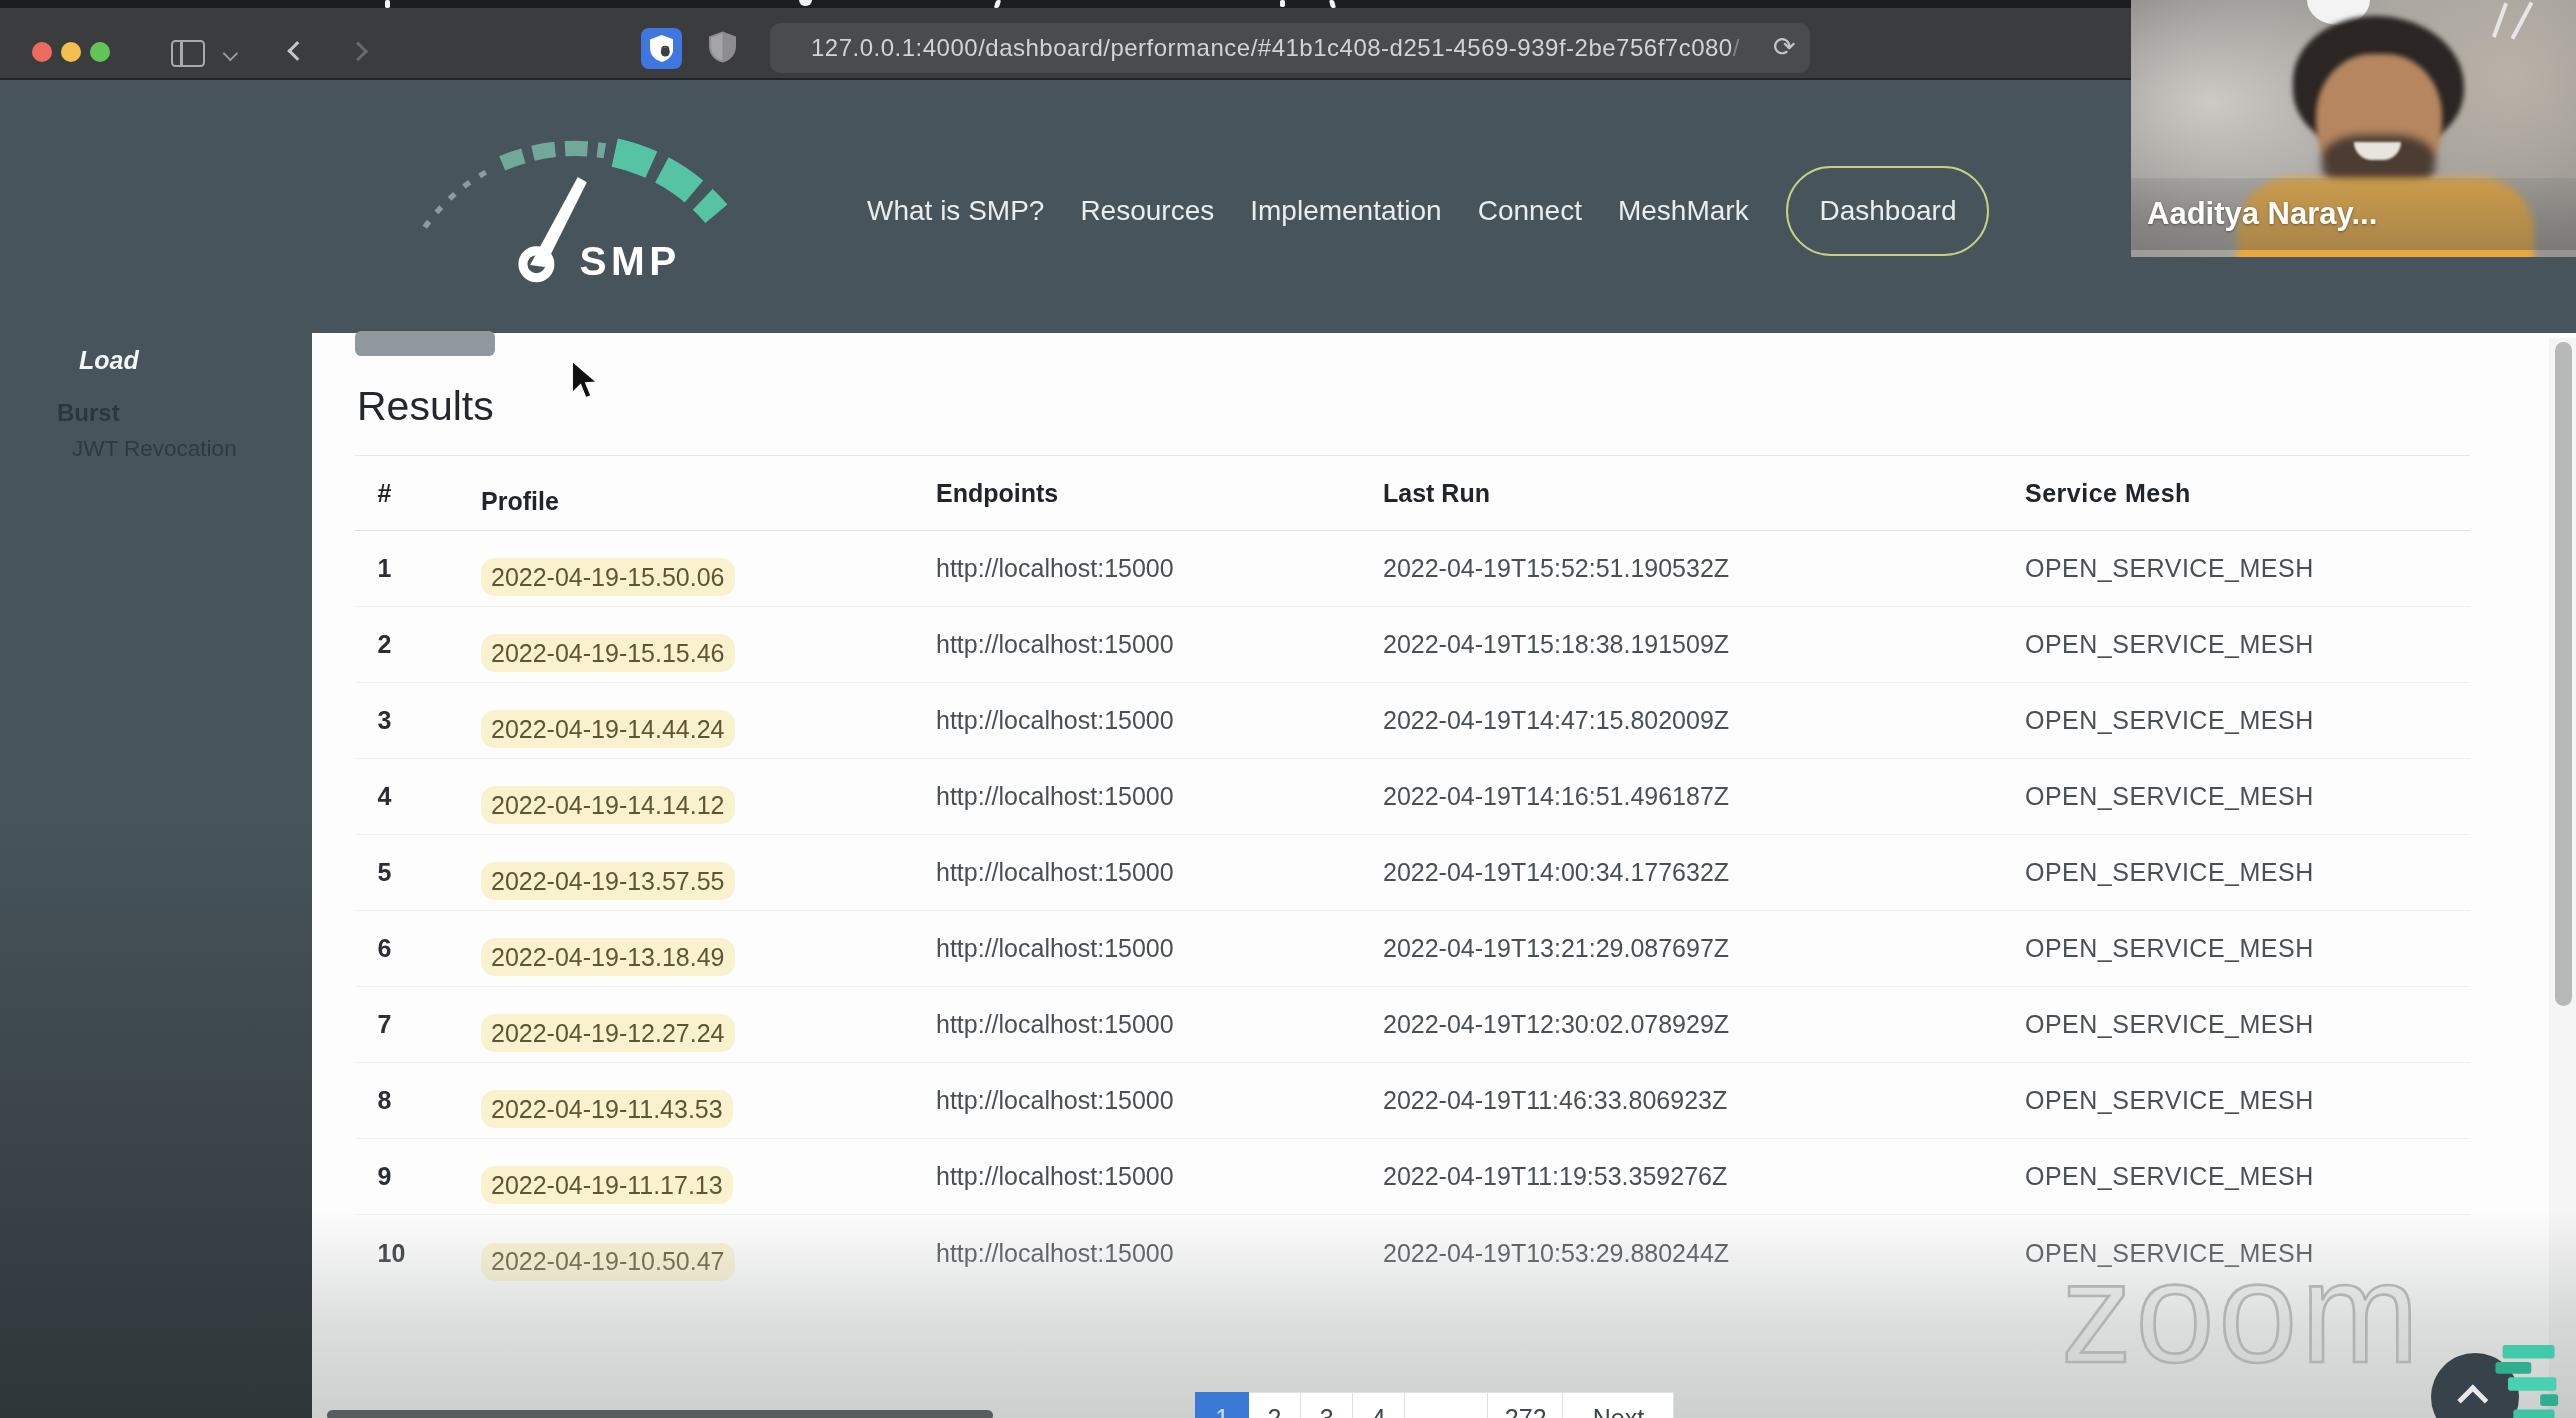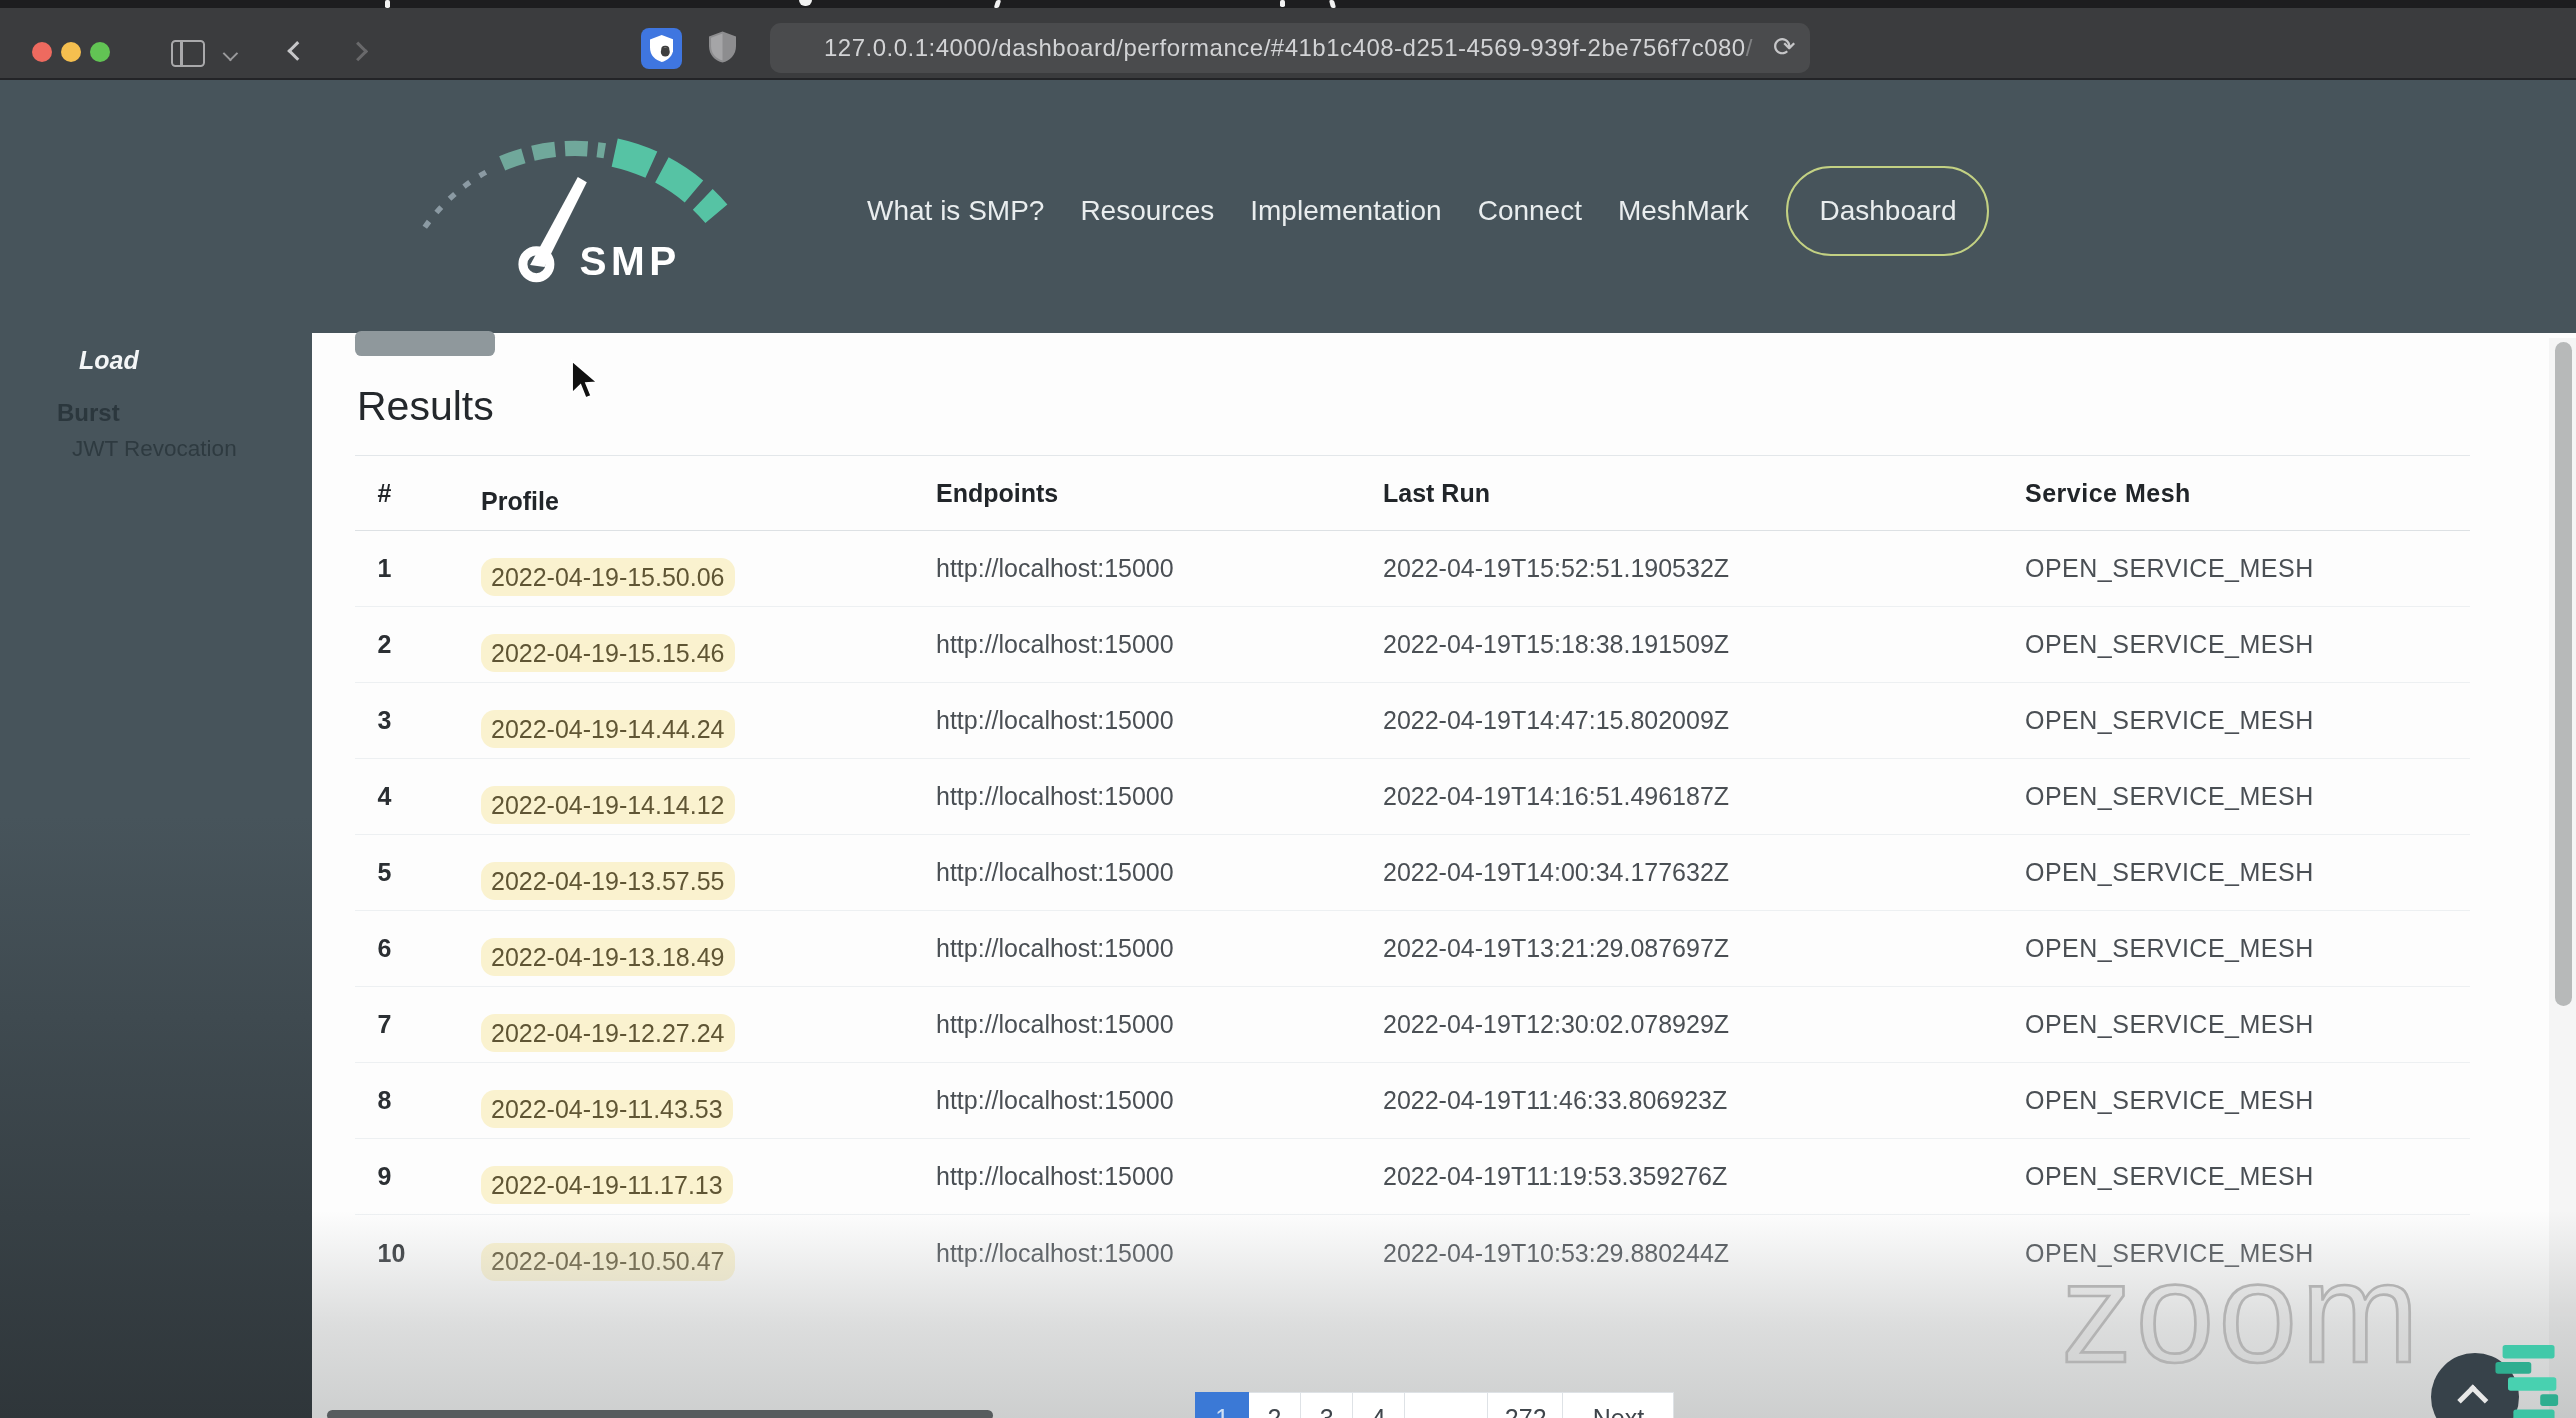--- a/index.html
+++ b/index.html
@@ -17,21 +17,21 @@
   .traffic { position:absolute; top:34px; width:20px; height:20px; border-radius:50%; }
   .win-icon { position:absolute; color:#a9a9ab; }
   .sidebar-glyph { left:171px; top:32px; width:34px; height:27px; border:2.7px solid #a9a9ab; border-radius:4.5px; }
   .sidebar-glyph::before { content:""; position:absolute; left:7.2px; top:-0.9px; width:2.7px; height:23.4px; background:#a9a9ab; }
   .chev-down { left:225px; top:40px; width:10.8px; height:10.8px; border-right:2.7px solid #9a9a9c; border-bottom:2.7px solid #9a9a9c; transform:rotate(45deg); }
   .nav-arrow { position:absolute; top:36px; width:14.4px; height:14.4px; border-left:3.6px solid #c7c7c9; border-bottom:3.6px solid #c7c7c9; }
   .arrow-back { left:290px; transform:rotate(45deg); }
   .arrow-fwd  { left:351px; transform:rotate(225deg); border-color:#69696b; }
   .ext-blue { position:absolute; left:641px; top:20px; width:41px; height:41px; background:#3f76e0; border-radius:8px; display:flex; align-items:center; justify-content:center; }
   .shield-gray { position:absolute; left:709px; top:23.4px; }
-  .url-field { position:absolute; left:770px; top:15.3px; width:1040px; height:50px; background:#4a4b4d; border-radius:10.8px; display:flex; align-items:center;padding-left:13px; }
+  .url-field { position:absolute; left:770px; top:15.3px; width:1040px; height:50px; background:#4a4b4d; border-radius:10.8px; display:flex; align-items:center; }
   .url-text { margin-left:41px; font-size:24px; color:#d2d3d5; letter-spacing:0.5px; white-space:nowrap; }
   .url-faded { opacity:.4; }
   .reload { position:absolute; right:14.4px; top:8px; font-size:27px; color:#c6c6c8; }
 
   
   .site-header { position:absolute; left:0; top:80px; width:2576px; height:253px; background:#47545b; }
   .left-col { position:absolute; left:0; top:80px; width:312px; height:1338px; background:linear-gradient(#47545b 55%, #2f363a); }
   .logo-box { position:absolute; left:396px; top:122px; width:351px; height:171px; }
   .main-nav { position:absolute; left:867px; top:165px; height:92px; display:flex; align-items:center; gap:36px; }
   .nav-item { color:#e9edee; font-size:28px; white-space:nowrap; cursor:pointer; }
@@ -290,15 +290,28 @@
   <div class="v-track"></div>
   <div class="v-thumb"></div>
   <div class="h-thumb"></div>
 
   <div class="cursor">
     <svg width="31" height="43" viewBox="0 0 17 24">
         <path d="M1 1 L1 19 L5.7 14.6 L8.6 21.8 L11.7 20.5 L8.8 13.4 L15 13 Z" fill="#111" stroke="#fff" stroke-width="1"></path>
       </svg>
   </div>
 
+  <div class="webcam">
+    <div class="cam-topcircle"></div>
+    <div class="cam-scribble" style="left:367px;top:1.8px;width:3.6px;height:36px;transform:rotate(20deg);"></div>
+    <div class="cam-scribble" style="left:389px;top:0px;width:3.6px;height:41px;transform:rotate(28deg);"></div>
+    <div class="hair cam-blob" style="filter:blur(2.7px);"></div>
+    <div class="face cam-blob"></div>
+    <div class="beard cam-blob"></div>
+    <div class="smile"></div>
+    <div class="shirt"></div>
+    <div class="name-strip">
+      <div class="cam-name">Aaditya Naray...</div>
+    </div>
+  </div>
 
 </div>
 
 
 </body></html>

